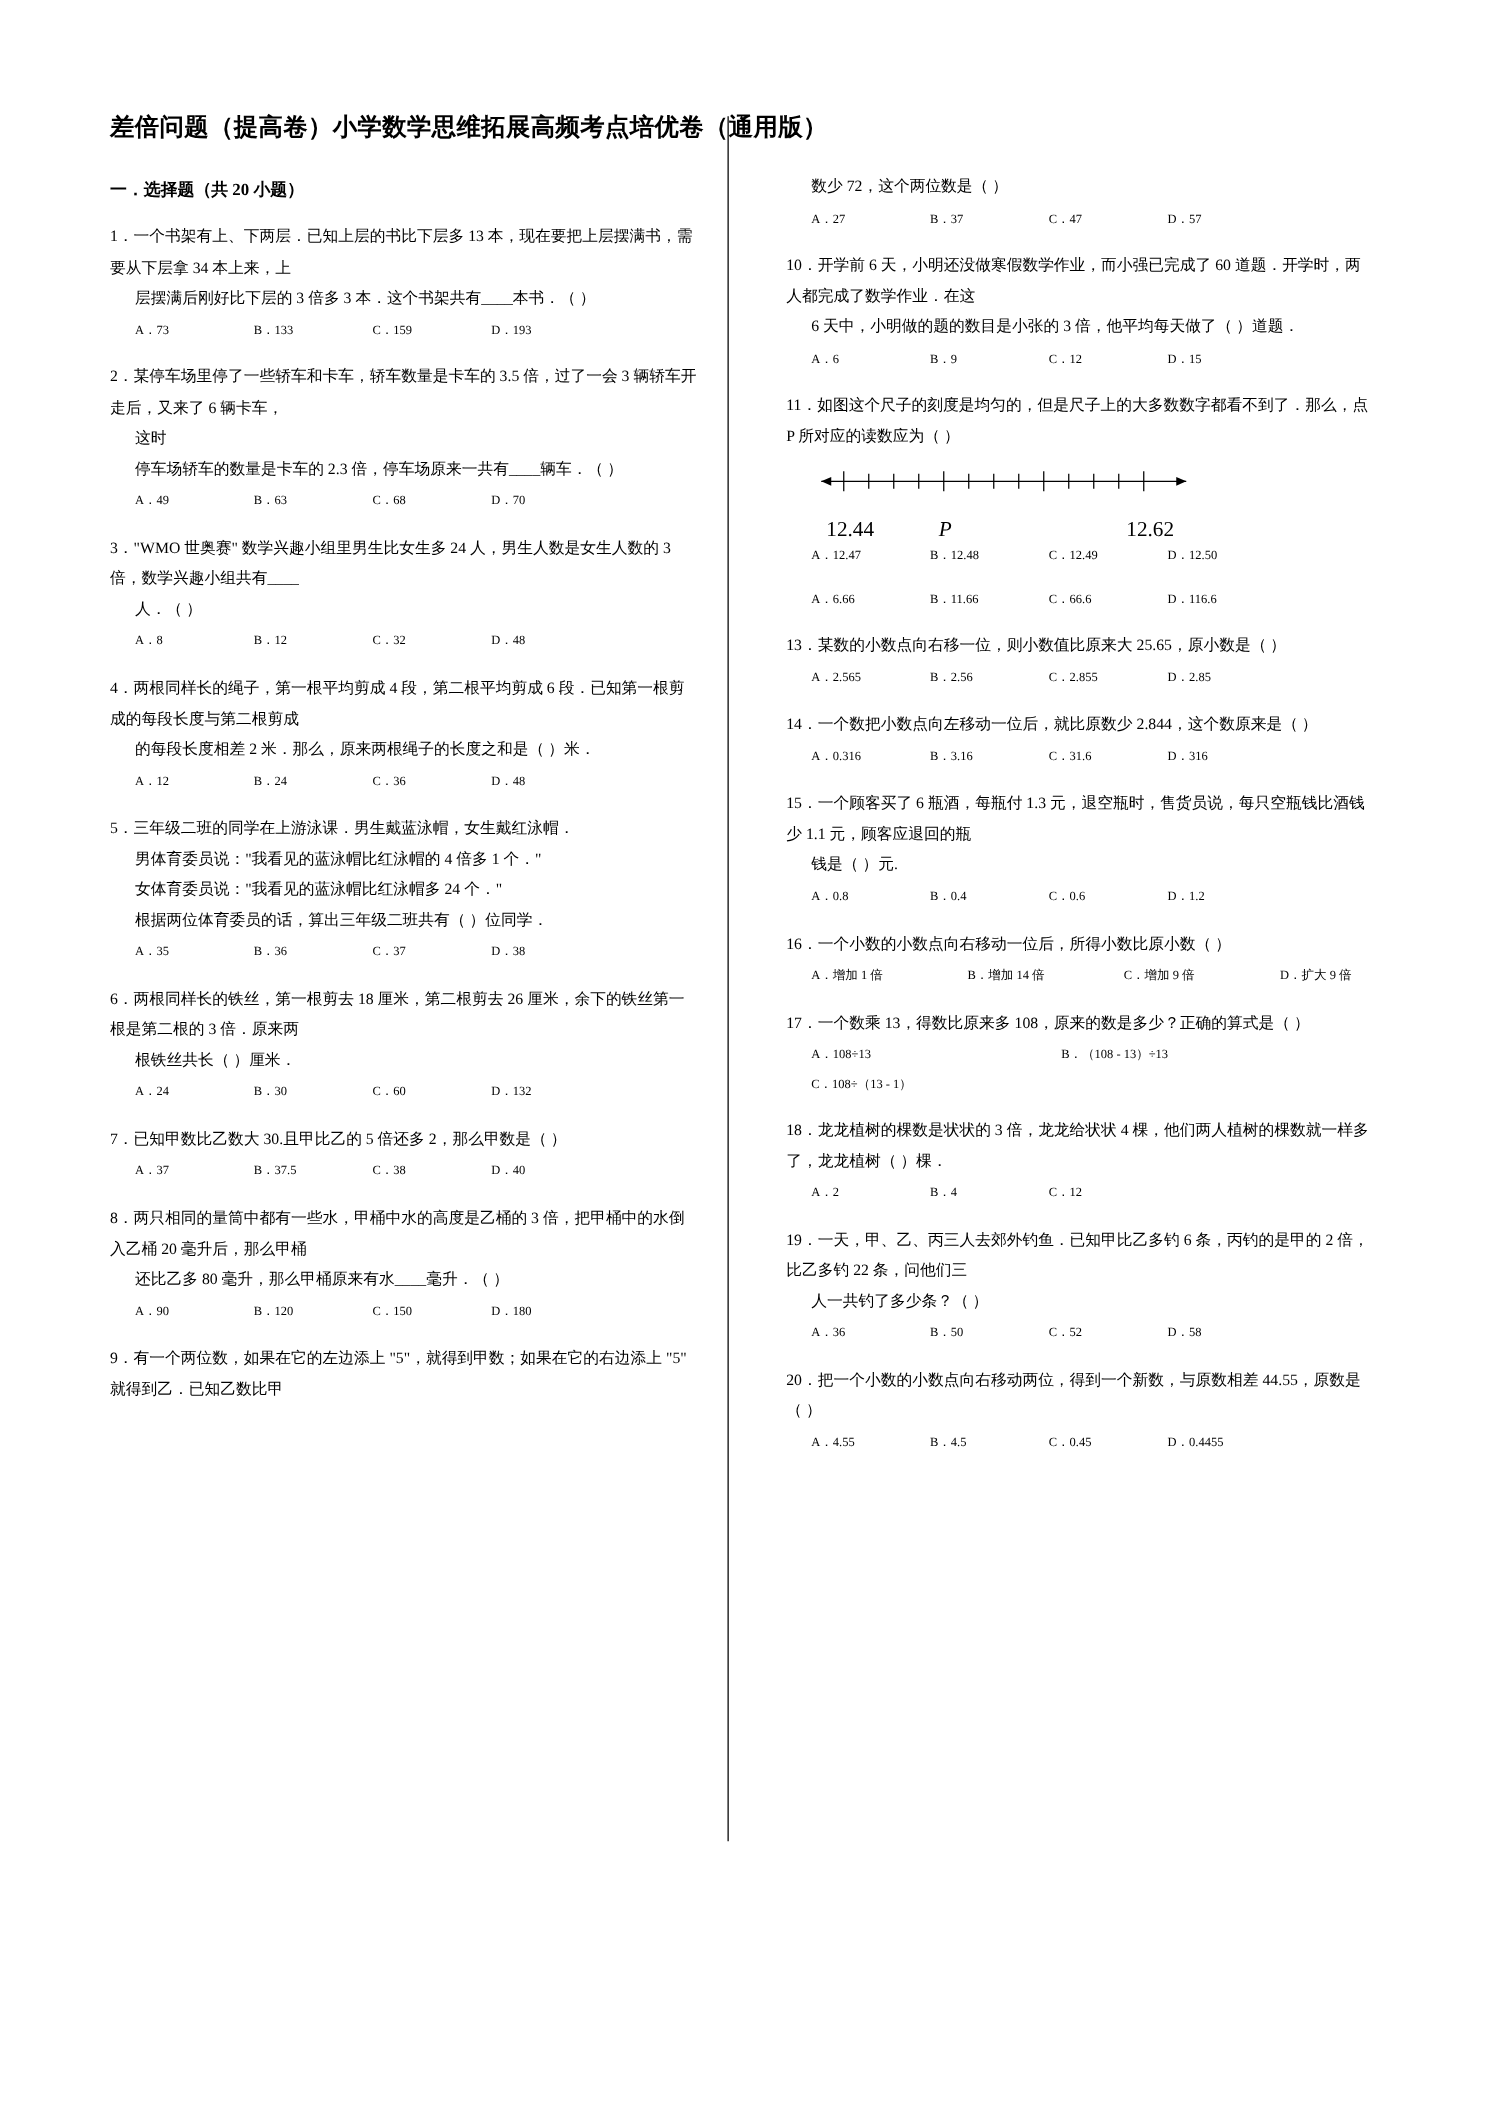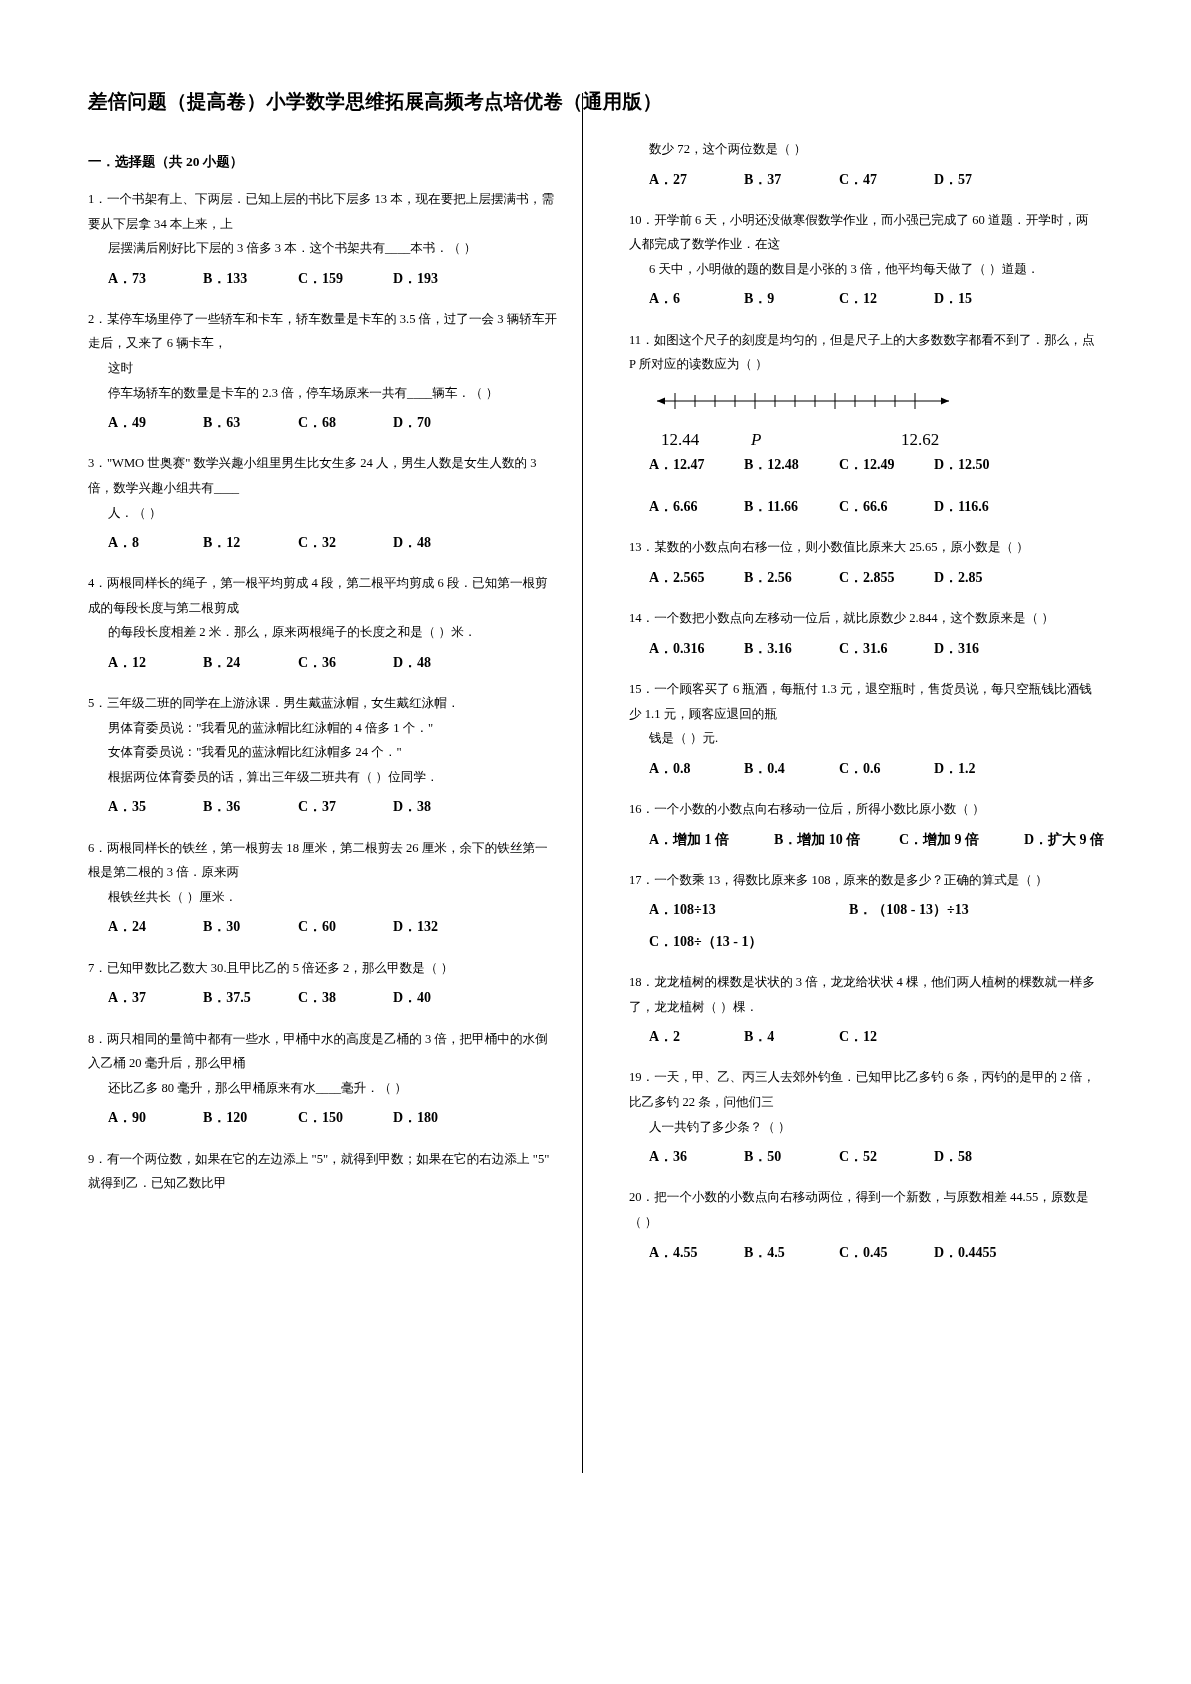--- a/index.html
+++ b/index.html
@@ -43,41 +43,40 @@
   .divider {
     width: 1px;
     background: #000;
     align-self: stretch;
     min-height: 1380px;
     margin-top: -44px;
   }
   .section-head {
     font-size: 13.5px;
     font-weight: bold;
-    margin: 16px 0 16px 0;
+    margin: 6px 0 16px 0;
   }
   .q {
     margin-bottom: 15px;
     font-size: 12.6px;
     line-height: 1.95;
   }
   .q-line {
     display: block;
   }
   .indent {
     padding-left: 20px;
     display: block;
   }
   .opts {
     display: flex;
     flex-direction: row;
     padding-left: 20px;
     margin-top: 4px;
-    font-size: 14px;
-    font-weight: bold;
+    font-size: 10px;
   }
   .opt {
     width: 95px;
     flex: none;
   }
   .opts.wide .opt { width: 200px; }
   .opts.three .opt { width: 125px; }
   .ruler {
     padding-left: 24px;
     margin: 8px 0 6px 0;
@@ -291,21 +290,21 @@
           <span class="opt">B．0.4</span>
           <span class="opt">C．0.6</span>
           <span class="opt">D．1.2</span>
         </div>
       </div>
 
       <div class="q">
         <span class="q-line">16．一个小数的小数点向右移动一位后，所得小数比原小数（    ）</span>
         <div class="opts three">
           <span class="opt">A．增加 1 倍</span>
-          <span class="opt">B．增加 10 倍</span>
+          <span class="opt">B．增加 14 倍</span>
           <span class="opt">C．增加 9 倍</span>
           <span class="opt">D．扩大 9 倍</span>
         </div>
       </div>
 
       <div class="q">
         <span class="q-line">17．一个数乘 13，得数比原来多 108，原来的数是多少？正确的算式是（    ）</span>
         <div class="opts wide">
           <span class="opt">A．108÷13</span>
           <span class="opt">B．（108 - 13）÷13</span>

